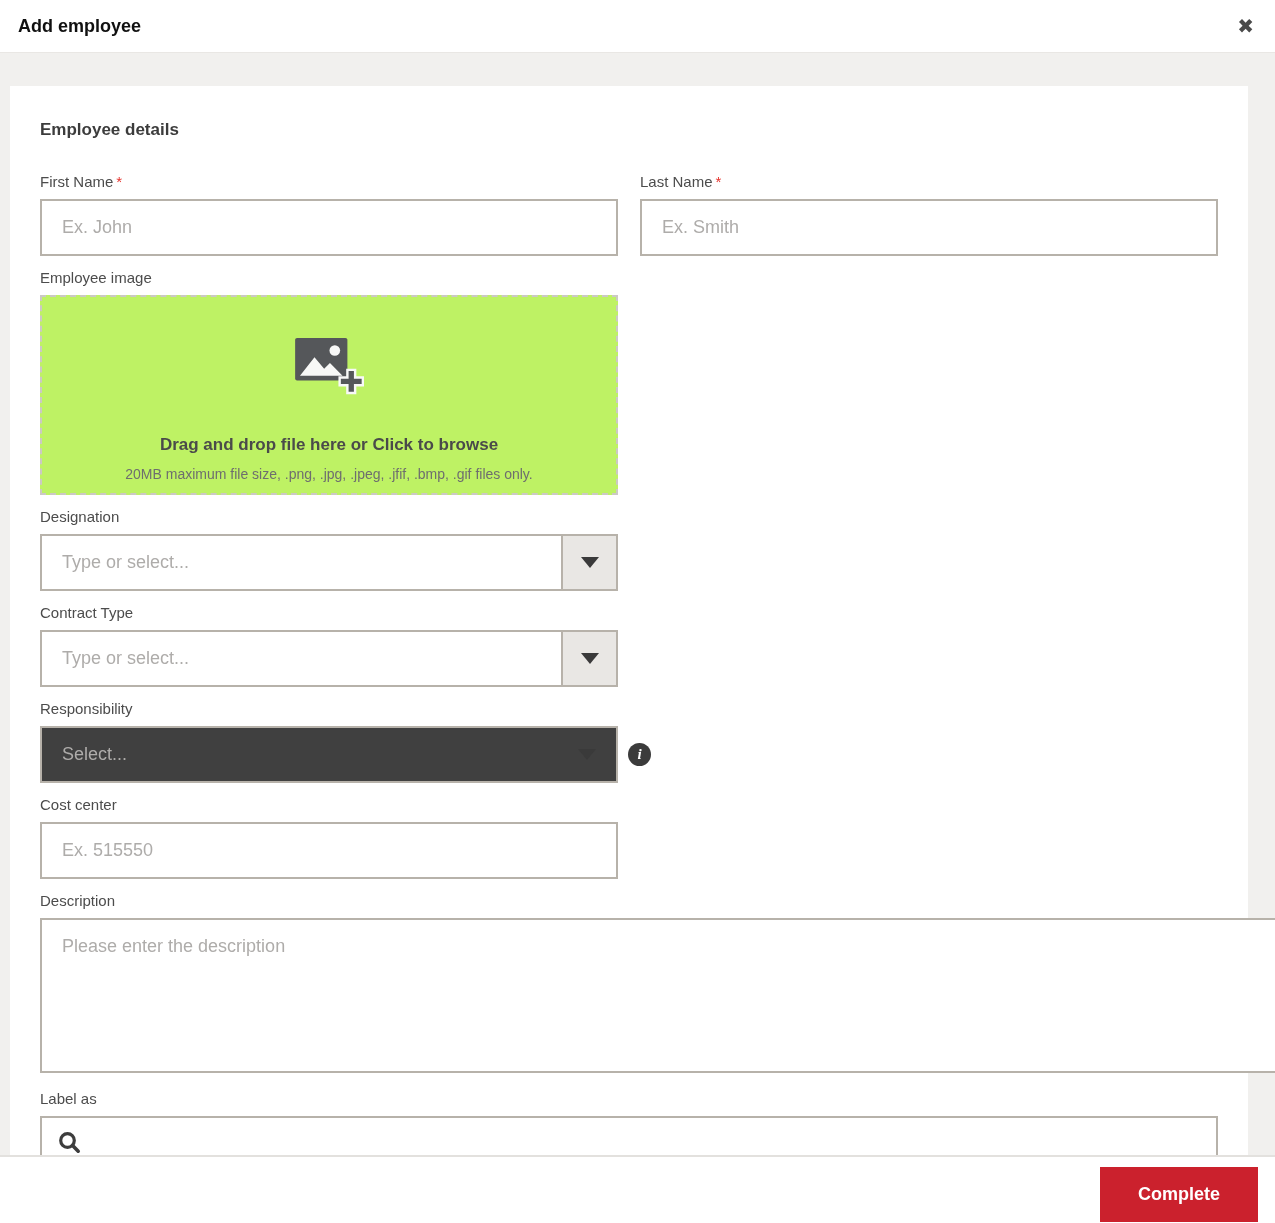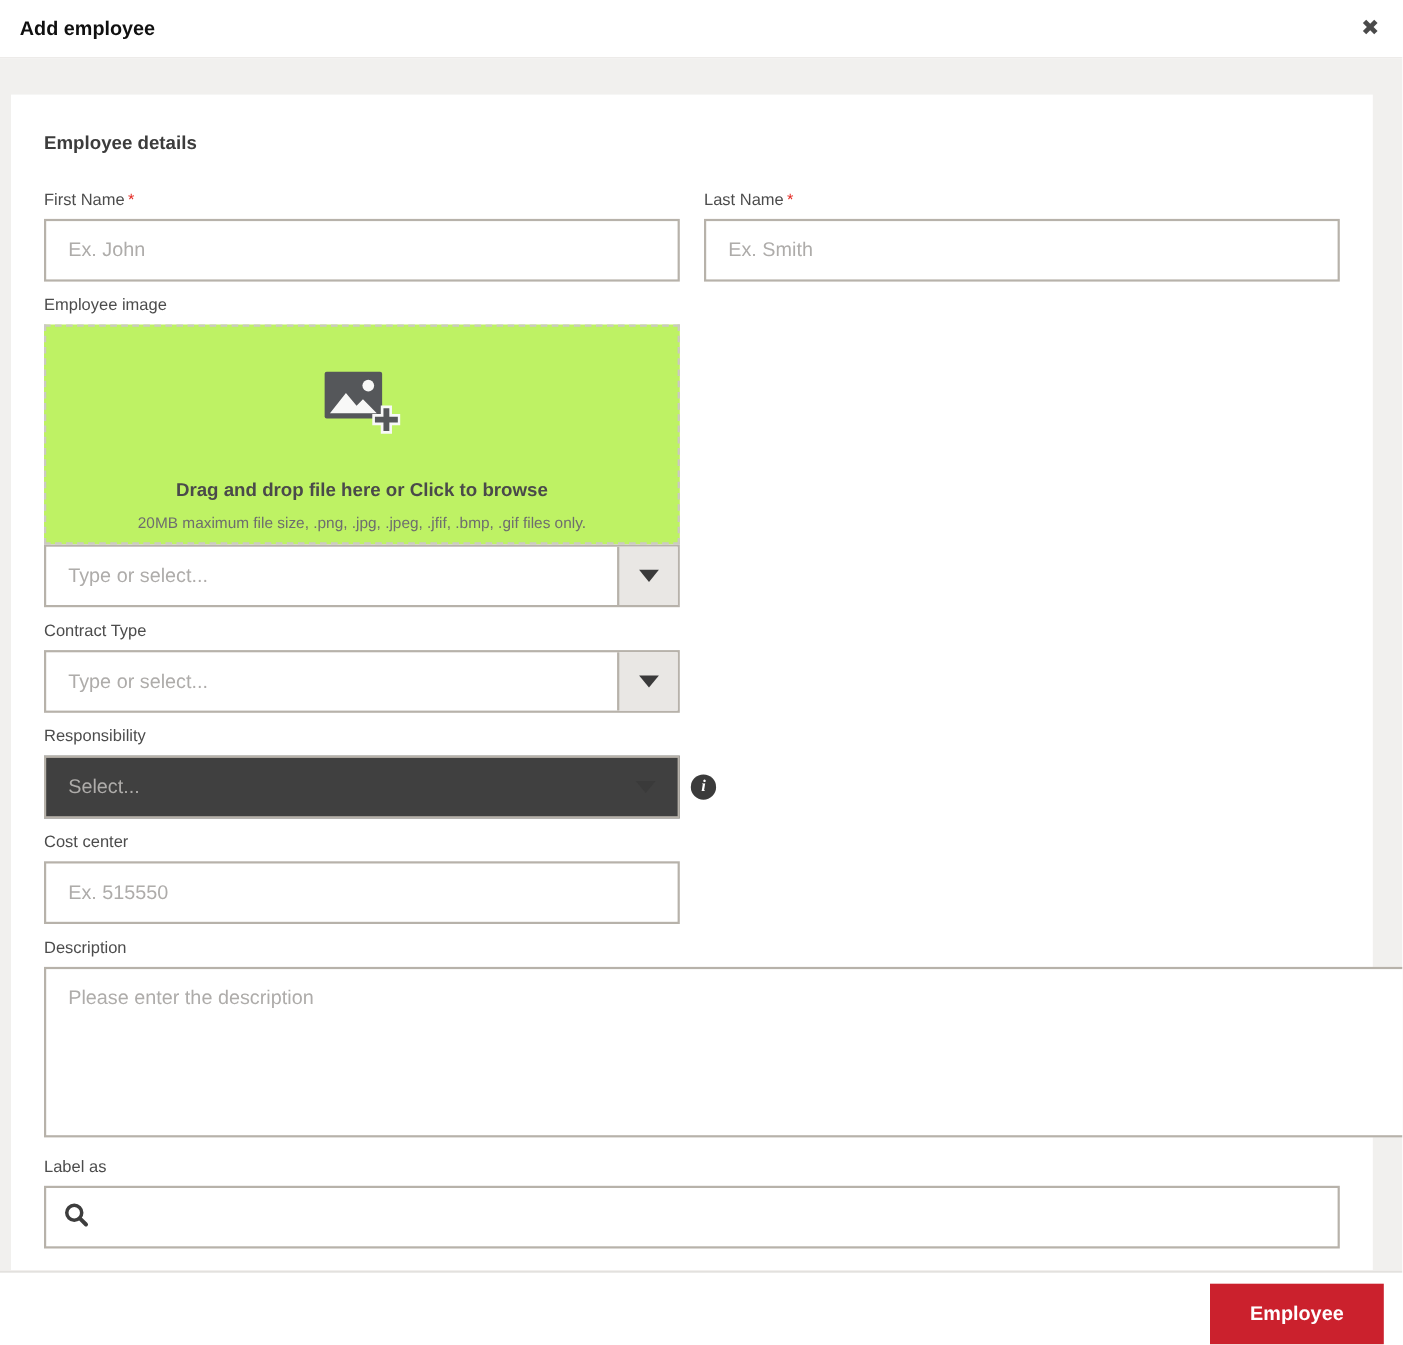--- a/index.html
+++ b/index.html
@@ -169,20 +169,23 @@
           <circle cx="42" cy="16" r="5.5" fill="#f8f8f7"></circle>
           <path d="M6 42 L21 23 L31 35 L37 29 L50 42 Z" fill="#f8f8f7"></path>
           <path d="M55 36 v8 h-8 v8 h8 v8 h8 v-8 h8 v-8 h-8 v-8 z" fill="#55575a" stroke="#f8f8f7" stroke-width="2.5"></path>
         </svg>
       </span>
       <div class="dropzone-title">Drag and drop file here or Click to browse</div>
       <div class="dropzone-hint">20MB maximum file size, .png, .jpg, .jpeg, .jfif, .bmp, .gif files only.</div>
     </div>
 
     
+    <div class="field-label">
+      <span>Designation</span>
+    </div>
     <div class="select-box">
       <span class="select-placeholder">Type or select...</span>
       <span class="dd-btn">
         <span class="caret"></span>
       </span>
     </div>
 
     
     <div class="field-label">
       <span>Contract Type</span>
@@ -228,14 +231,14 @@
           <circle cx="10.5" cy="10.5" r="6.8" fill="none" stroke="#3d3d3d" stroke-width="3.2"></circle>
           <line x1="15.6" y1="15.6" x2="21.2" y2="21.2" stroke="#3d3d3d" stroke-width="3.6" stroke-linecap="round"></line>
         </svg>
       </span>
     </div>
 
   </div>
 </div>
 
 <div class="modal-footer">
-  <button class="complete-btn">Employee</button>
+  <button class="complete-btn">Complete</button>
 </div>
 
 </body></html>

